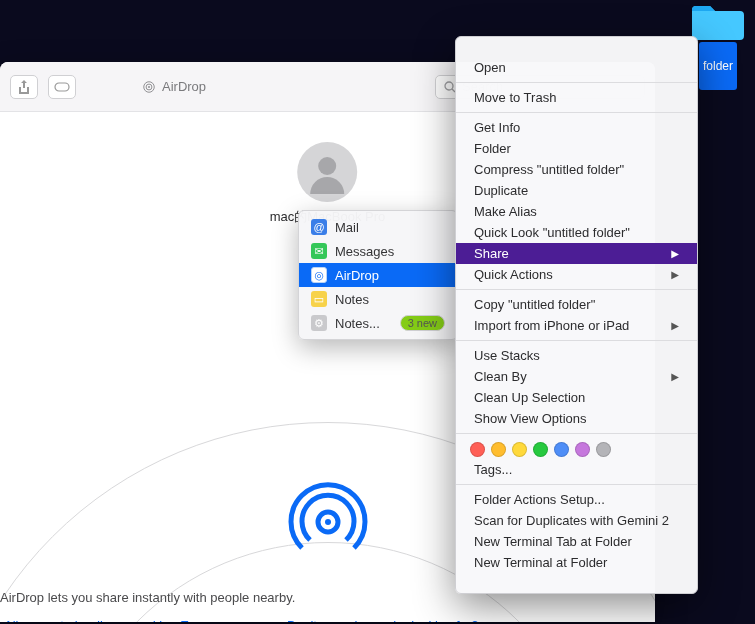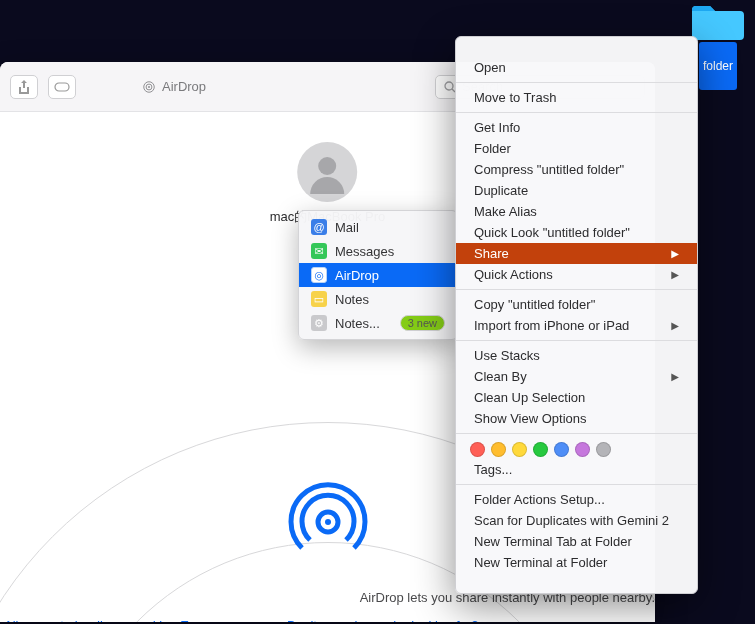--- a/index.html
+++ b/index.html
@@ -27,39 +27,39 @@
 
 .user-block { position:absolute; top:30px; left:50%; transform:translateX(-50%); text-align:center;}
 .avatar { width:60px; height:60px; border-radius:50%; background:#d5d5d7; margin:0 auto 6px; display:flex; align-items:center; justify-content:center;}
 .user-name { font-size:13px; color:#2c2c2e; }
 
 
 .airdrop-logo { position:absolute; top: 370px; left:50%; transform:translateX(-50%); text-align:center;}
 .airdrop-logo svg { width:80px; height:80px;}
 
 
-.bottom-text { position:absolute; top: 478px; width:100%; text-align:right; font-size:13px; color:#4a4a4c;}
+.bottom-text { position:absolute; top: 478px; width:100%; text-align:left; font-size:13px; color:#4a4a4c;}
 .bottom-links { position:absolute; top: 506px; width:100%; text-align:left; padding-left:4px; font-size:13px;}
 .bottom-links a { color:#0a6af6; text-decoration:none; }
 .bottom-links .gap { display:inline-block; width:30px;}
 
 
 .share-menu { position:absolute; top: 210px; left: 298px; width: 160px; background: rgba(246,246,248,.97); border:1px solid #d4d4d7; border-radius:6px; box-shadow: 0 8px 26px rgba(0,0,0,.28); padding:4px 0;}
 .share-item { display:flex; align-items:center; gap:8px; padding:4px 12px; font-size:13px; color:#343436;}
 .share-item.selected { background:#0a6af6; color:#fff;}
 .share-item .badge { margin-left:auto; font-size:11px; color:#555; background:#84cc16; border:1px solid #d0d0d3; border-radius:9px; padding:1px 7px;}
 .share-item .ic { width:16px; height:16px; display:flex; align-items:center; justify-content:center; border-radius:3px; font-size:11px; color:#fff;}
 .ic-mail{background:#3a7ee8;} .ic-msg{background:#34c759;} .ic-airdrop{background:#fff;color:#0a6af6;border:1px solid #b8d3f7;} .ic-notes{background:#f7d24a;} .ic-gear{background:#c9c9cc; color:#555;}
 .share-item.selected .ic-airdrop{background:#fff;color:#0a6af6;}
 
 
 .context-menu { position:absolute; top: 36px; left: 455px; width: 243px; background: rgba(248,248,250,.98); border:1px solid #cfcfd3; border-radius:6px; box-shadow: 0 12px 40px rgba(0,0,0,.45); padding:20px 0;}
 .cm-item { font-size:13px; color:#2c2c2e; padding:3px 18px; display:flex; align-items:center;}
 .cm-item .arrow { margin-left:auto; font-size:10px; color:#555;}
-.cm-item.selected { background:#c2410c; color:#fff;text-align:right;}
+.cm-item.selected { background:#4c1d95; color:#fff;text-align:right;}
 .cm-item.selected .arrow { color:#fff;}
 .cm-sep { height:1px; background:#dcdcdf; margin:4px 0;}
 .tags-row { padding:4px 14px 2px; display:flex; gap:6px;}
 .tag-dot { width:15px; height:15px; border-radius:50%; box-shadow: inset 0 0 0 1px rgba(0,0,0,.14);}
 .t-red{background:#ff5f56;} .t-org{background:#ffbd2e;} .t-yel{background:#ffd93b;} .t-grn{background:#27c93f;} .t-blu{background:#4f8ef7;} .t-pur{background:#c678dd;} .t-gry{background:#b4b4b8;}
 
 svg{display:block;}
 </style>
 </head>
 <body>

